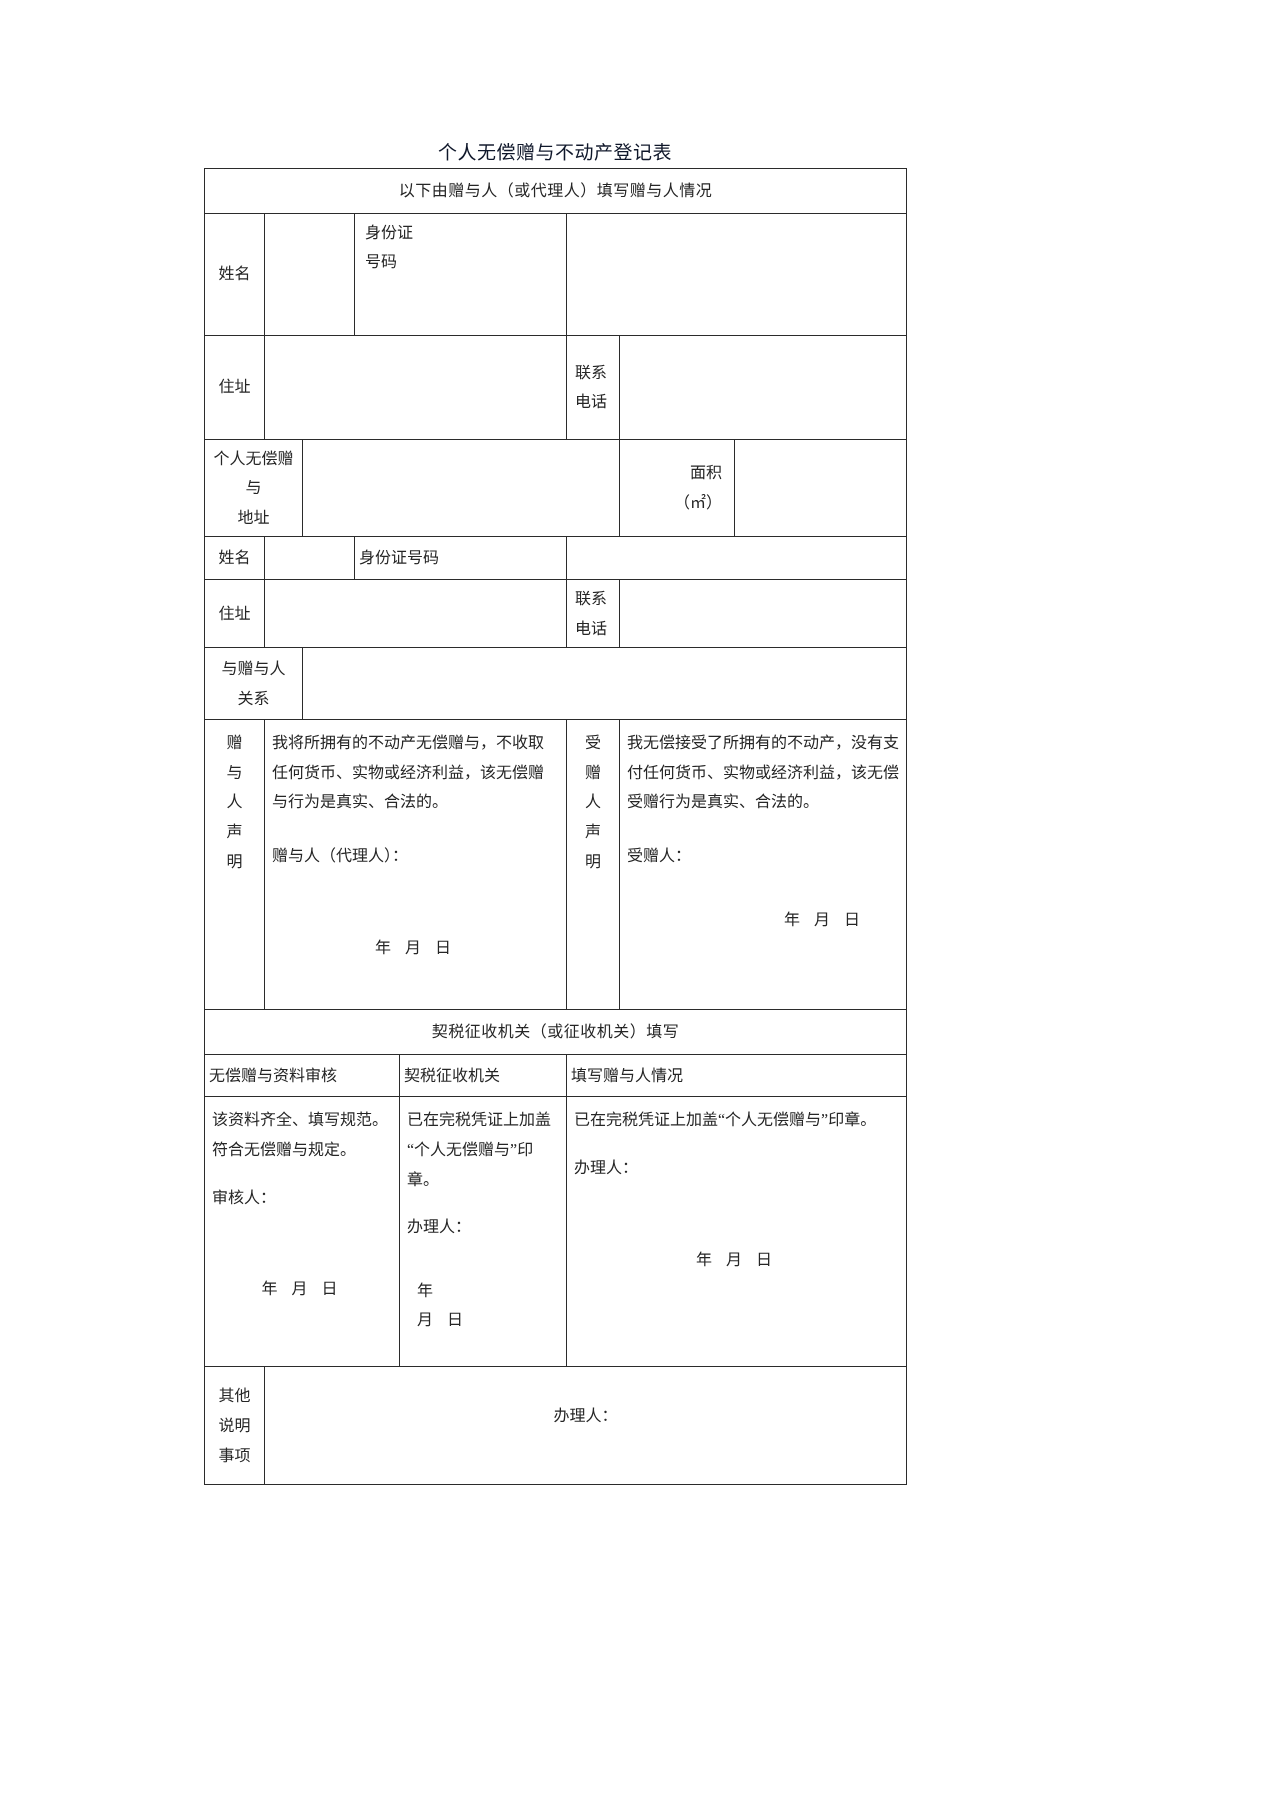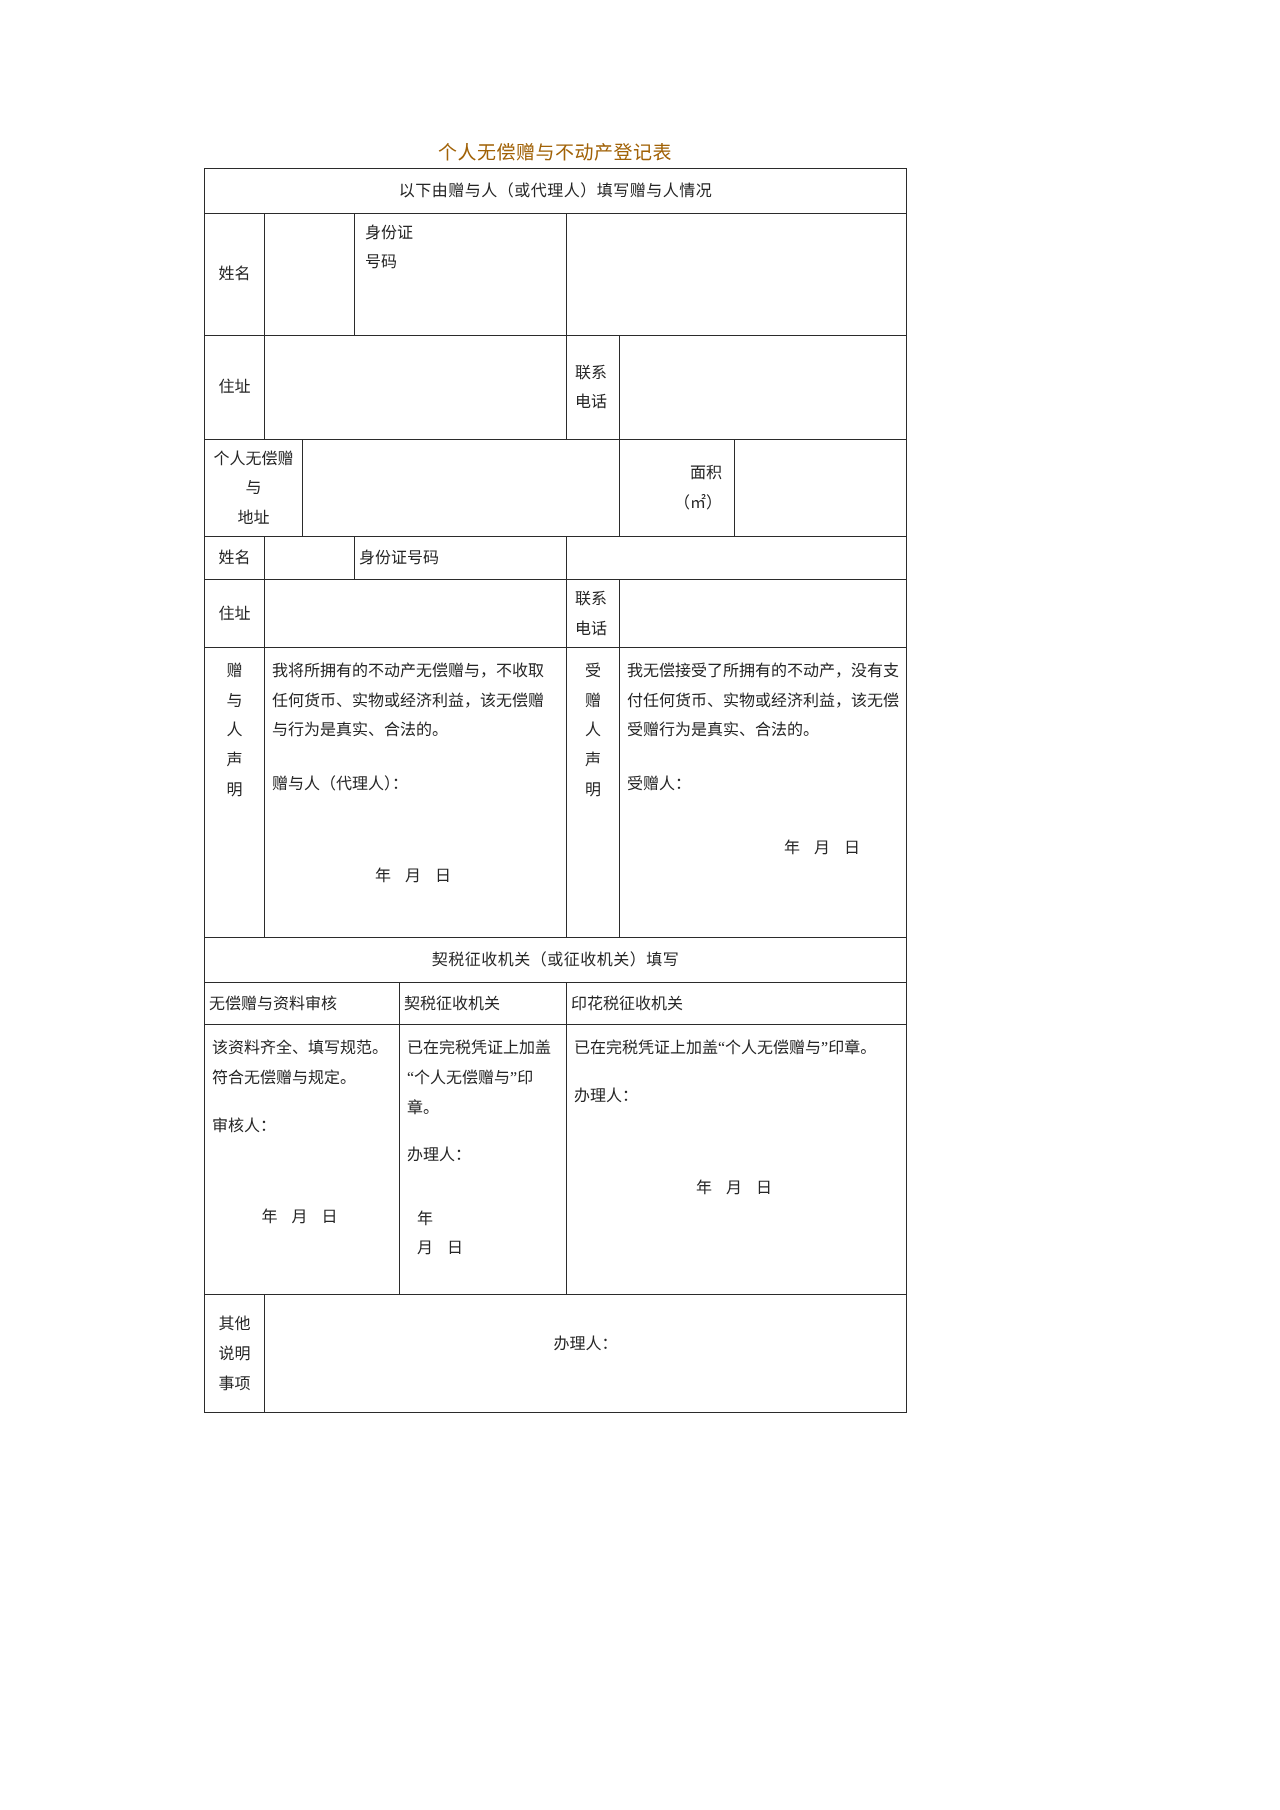--- a/index.html
+++ b/index.html
@@ -24,21 +24,21 @@
     height: 1810px;
   }
   .doc-title {
     position: absolute;
     left: 200px;
     top: 137px;
     width: 710px;
     text-align: center;
     font-size: 19px;
     letter-spacing: 0.5px;
-    color: #a16207;
+    color: #0f172a;
   }
   table.form {
     position: absolute;
     left: 204px;
     top: 168px;
     width: 702px;
     border-collapse: collapse;
     table-layout: fixed;
   }
   table.form td {
@@ -184,20 +184,25 @@
     </tr>
 
     <tr style="height:68px">
       <td class="lbl-mid">住址</td>
       <td class="cell-blank" colspan="5"></td>
       <td class="lbl-mid" style="text-align:left;padding-left:8px !important">联系
 电话</td>
       <td class="cell-blank" colspan="4"></td>
     </tr>
 
+    <tr style="height:72px">
+      <td class="lbl-mid" colspan="2">与赠与人
+关系</td>
+      <td class="cell-blank" colspan="9"></td>
+    </tr>
 
     <tr style="height:290px">
       <td class="vert">
         <span>赠</span>
         <span>与</span>
         <span>人</span>
         <span>声</span>
         <span>明</span>
       </td>
       <td class="decl-body" colspan="5">
@@ -221,21 +226,21 @@
       </td>
     </tr>
 
     <tr>
       <td class="section-head" colspan="11">契税征收机关（或征收机关）填写</td>
     </tr>
 
     <tr style="height:34px">
       <td class="col-head" colspan="4">无偿赠与资料审核</td>
       <td class="col-head" colspan="2">契税征收机关</td>
-      <td class="col-head" colspan="5">印花税征收机关</td>
+      <td class="col-head" colspan="5">填写赠与人情况</td>
     </tr>
 
     <tr style="height:270px">
       <td class="decl-body" colspan="4">
         <span class="decl-text">该资料齐全、填写规范。符合无偿赠与规定。</span>
         <span class="spacer-sm"></span>
         <span style="display:block">审核人：</span>
         <span class="spacer-lg"></span>
         <span class="date-line">年 月 日</span>
       </td>

